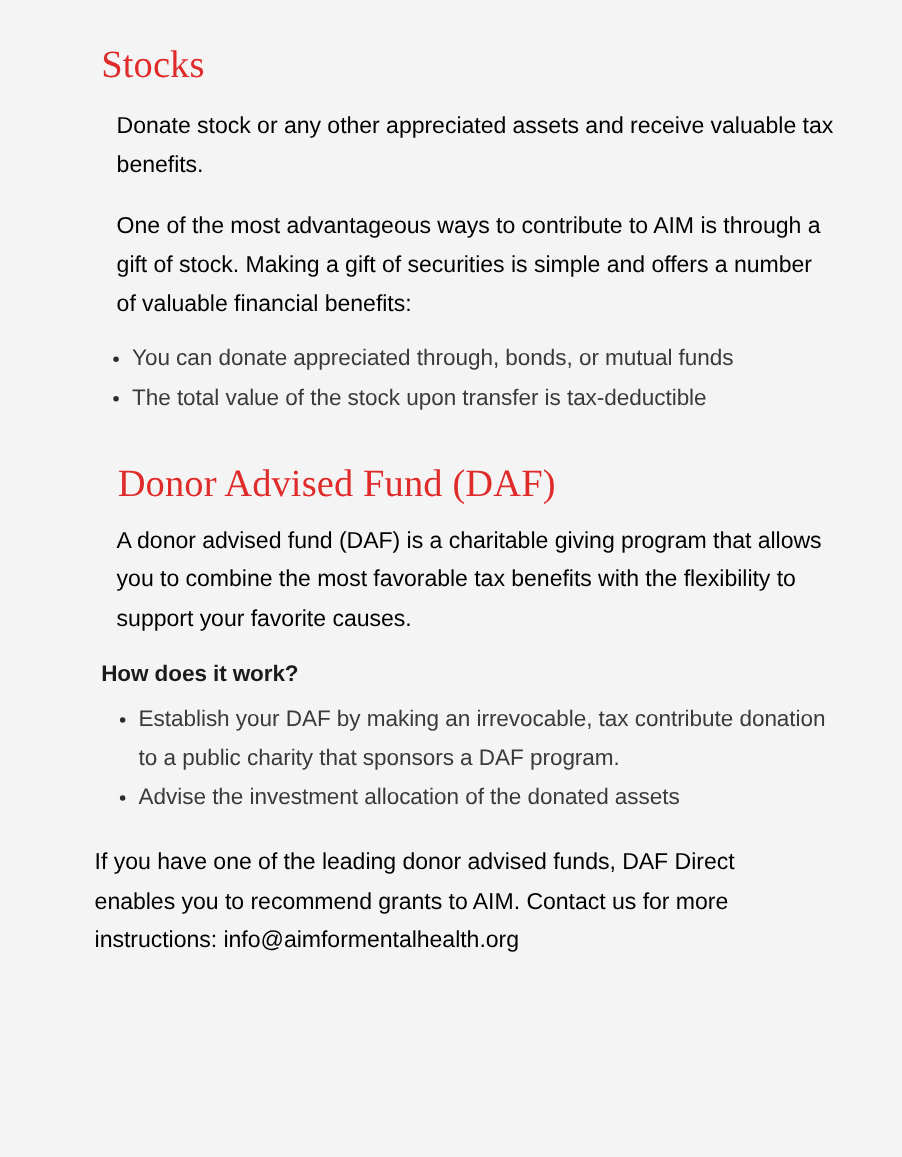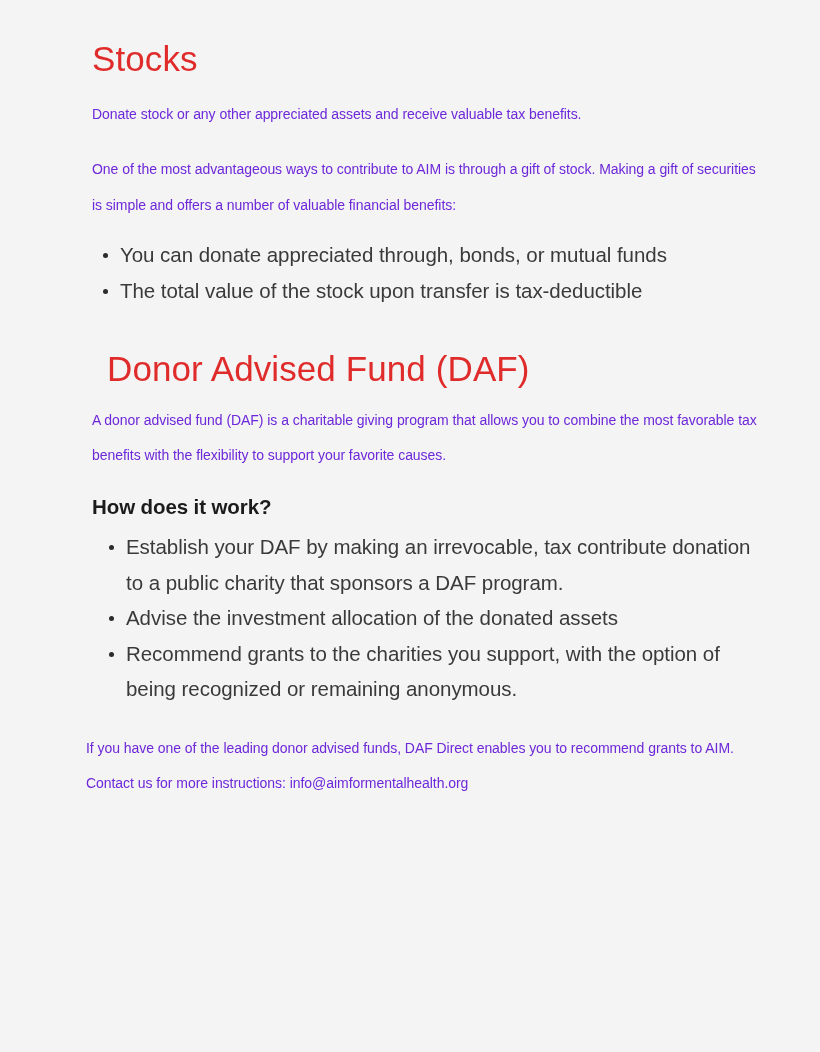--- a/index.html
+++ b/index.html
@@ -27,21 +27,21 @@
   .content {
     position: absolute;
     left: 86px;
     top: 28px;
     width: 672px;
   }
 
   
   .section-heading {
     color: #e02b2b;
-    font-family: Liberation Sans, sans-serif;
+    font-family: Liberation Serif, serif;
     font-size: 35px;
     font-weight: 400;
     line-height: 1.1;
     letter-spacing: 0.1px;
     margin: 0;
     padding: 0;
   }
   .heading-stocks {
     margin-left: 6px;
     margin-top: 12px;
@@ -58,26 +58,26 @@
     font-family: "Liberation Sans", sans-serif;
     font-size: 20.5px;
     font-weight: 700;
     line-height: 1.25;
     margin: 0 0 10px 6px;
     letter-spacing: -0.1px;
   }
 
   
   p.body-text {
-    color: #6d28d9;
+    color: #000000;
     font-family: "Liberation Sans", sans-serif;
-    font-size: 14px;
+    font-size: 21px;
     font-weight: 400;
     line-height: 35.5px;
-    margin: 0 0 20px 6px;
+    margin: 0 0 20px 20px;
     letter-spacing: -0.05px;
   }
   p.body-text.tight {
     margin-bottom: 14px;
   }
   p.body-text.closing {
     margin-left: 0;
     margin-top: 24px;
     margin-bottom: 0;
     width: 660px;
@@ -148,20 +148,19 @@
     <section>
       <h2 class="section-heading heading-daf">Donor Advised Fund (DAF)</h2>
 
       <p class="body-text">A donor advised fund (DAF) is a charitable giving program that allows you to combine the most favorable tax benefits with the flexibility to support your favorite causes.</p>
 
       <h3 class="subheading">How does it work?</h3>
 
       <ul class="bullets daf-list">
         <li>Establish your DAF by making an irrevocable, tax contribute donation to a public charity that sponsors a DAF program.</li>
         <li>Advise the investment allocation of the donated assets</li>
-        <li>Recommend grants to the charities you support, with the option of being recognized or remaining anonymous.</li>
       </ul>
 
       <p class="body-text closing">If you have one of the leading donor advised funds, DAF Direct enables you to recommend grants to AIM. Contact us for more instructions: info@aimformentalhealth.org</p>
     </section>
 
   </div>
 </div>
 
 </body></html>

